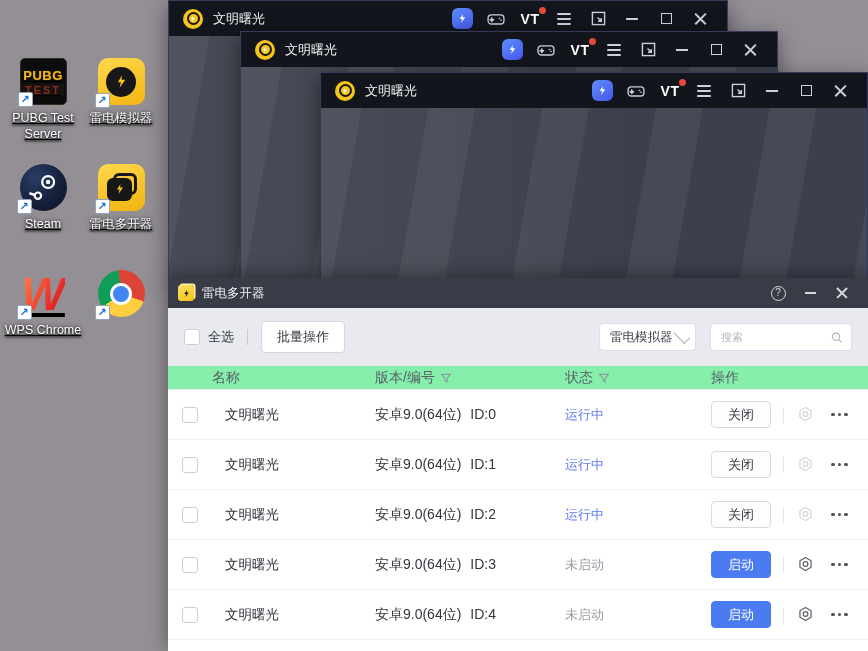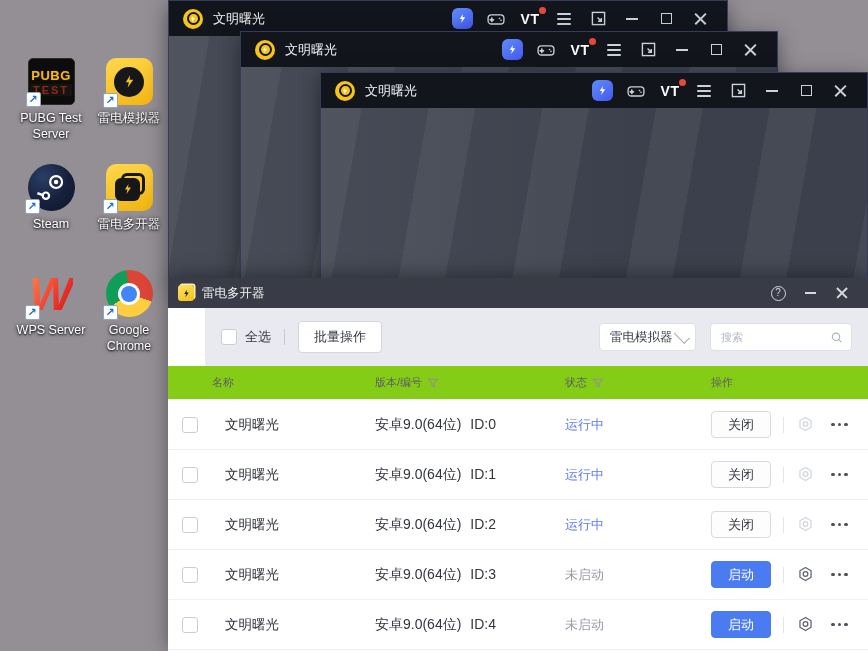--- a/index.html
+++ b/index.html
@@ -12,22 +12,22 @@
       radial-gradient(42% 26% at 6% 2%, #cdb5ab 0%, rgba(205,181,171,0) 72%),
       radial-gradient(24% 16% at 1% 58%, #2f2c31 0% 38%, rgba(47,44,49,0) 72%),
       radial-gradient(22% 14% at 15% 72%, #2b282d 0% 34%, rgba(43,40,45,0) 70%),
       radial-gradient(26% 16% at 3% 88%, #3d3a3f 0% 40%, rgba(61,58,63,0) 74%),
       radial-gradient(20% 12% at 12% 97%, #57504d 0% 40%, rgba(87,80,77,0) 75%),
       linear-gradient(176deg,#b6a7a2 0%,#a59c9d 16%,#918e94 32%,#9a969c 50%,#8b888e 68%,#95919à 84%,#9b979c 100%);
     background-color:#938f95;
   }
 
   
-  .desktop-icons { position:absolute; left:12px; top:58px; width:162px;
-    display:grid; grid-template-columns:78px 78px; grid-auto-rows:106px; z-index:1; }
+  .desktop-icons { position:absolute; left:4px; top:58px; width:162px;
+    display:grid; grid-template-columns:78px 78px; grid-auto-rows:106px; z-index:1;text-decoration:underline; }
   .dicon { display:flex; flex-direction:column; align-items:center; gap:5px; cursor:default; }
   .dart { width:47px; height:47px; position:relative; flex:none; }
   .shortcut-arrow { position:absolute; left:-3px; bottom:-3px; width:15px; height:15px;
     background:#fff; border:1px solid #8fa6c0; border-radius:2px; display:grid; place-items:center;
     font-size:11px; line-height:1; color:#1d6fd1; font-weight:bold; }
   .dlabel { color:#fff; font-size:12.5px; text-align:center; line-height:1.3;
     text-shadow:0 1px 2px rgba(0,0,0,.95), 0 0 4px rgba(0,0,0,.7); }
   
   .art-pubg { background:#0c0c0c; border-radius:5px; display:flex; flex-direction:column;
     align-items:center; justify-content:center; gap:1px; border:1px solid #2b2b20; }
@@ -106,43 +106,43 @@
   .mctl { width:32px; height:30px; display:grid; place-items:center; cursor:pointer; color:#d6d8de; }
   .help-circle { width:15px; height:15px; border:1.4px solid #d6d8de; border-radius:50%;
     display:grid; place-items:center; font-size:10px; line-height:1; color:#d6d8de; }
   .mgr-min { width:11px; height:1.8px; background:#d6d8de; }
   .mgr-x { position:relative; width:12px; height:12px; }
   .mgr-x::before,.mgr-x::after { content:""; position:absolute; left:-1px; top:5px;
     width:14px; height:1.7px; background:#d6d8de; }
   .mgr-x::before { transform:rotate(45deg); } .mgr-x::after { transform:rotate(-45deg); }
 
   .toolbar { height:58px; background:#e9eaef; display:flex; align-items:center;
-    padding:3px 16px; flex:none;margin-left:37px; }
+    padding:3px 16px; flex:none; }
   .cb { width:16px; height:16px; background:#fff; border:1px solid #c9cdd8; border-radius:3px;
     flex:none; cursor:pointer; }
   .select-all-label { font-size:13px; color:#323640; margin-left:8px; }
   .tb-divider { width:1px; height:16px; background:#c5c9d4; margin:0 13px; }
   .batch-btn { background:#fff; border:1px solid #d4d7e0; border-radius:4px; color:#323640;
     font-size:13px; padding:6px 15px; cursor:pointer; font-family:inherit; }
   .tb-spacer { flex:1; }
   .sort-dd { width:97px; height:28px; background:#fff; border:1px solid #dcdfe8; border-radius:4px;
     display:flex; align-items:center; padding:0 8px 0 10px; cursor:pointer; }
   .sort-dd span { font-size:12.5px; color:#3a3e48; flex:1; white-space:nowrap; }
   .chev { width:8px; height:8px; border-right:1.6px solid #a8adbb; border-bottom:1.6px solid #a8adbb;
     transform:rotate(45deg) translateY(-2px); flex:none; }
   .search-box { width:142px; height:28px; background:#fff; border:1px solid #dcdfe8; border-radius:4px;
     display:flex; align-items:center; padding:0 8px 0 10px; margin-left:14px; }
   .search-box input { border:0; outline:0; width:100%; font-size:11px; color:#3a3e48;
     font-family:inherit; background:transparent; }
   .search-box input::placeholder { color:#b3b7c2; }
 
   .thead, .trow { display:grid; grid-template-columns:30px 163px 190px 146px 1fr;
     align-items:center; padding-left:14px; }
-  .thead { height:34px; background:#84cc16; border-bottom:1px solid #eceef3; flex:none;
-    color:#5a5e68; font-size:11px; }
+  .thead { height:24px; background:#86efac; border-bottom:1px solid #eceef3; flex:none;
+    color:#5a5e68; font-size:14px; }
   .thead .hcell { display:flex; align-items:center; gap:5px; }
   .thead .hcell:first-of-type { grid-column:2; }
   .rows { flex:1; overflow:hidden; background:#fff; }
   .trow { height:50px; border-bottom:1px solid #eef0f4; background:#fff; }
   .cell-name { font-size:13.5px; color:#2f323a; padding-left:13px; }
   .cell-ver { font-size:14px; color:#33363e; }
   .cell-ver .idtag { margin-left:9px; }
   .cell-status { font-size:13px; }
   .cell-status.running { color:#5e79f3; }
   .cell-status.stopped { color:#9a9da6; }
@@ -206,30 +206,29 @@
         </span>
         <span class="shortcut-arrow">↗</span>
       </span>
       <span class="dlabel">雷电多开器</span>
     </div>
     <div class="dicon">
       <span class="dart art-wps">
         <span class="w">W</span>
         <span class="shortcut-arrow">↗</span>
       </span>
-      <span class="dlabel">WPS Server</span>
+      <span class="dlabel">WPS Chrome</span>
     </div>
     <div class="dicon">
       <span class="dart art-chrome">
         <span class="cwhite">
             <span class="cblue"></span>
           </span>
         <span class="shortcut-arrow">↗</span>
       </span>
-      <span class="dlabel">Google Chrome</span>
     </div>
   </div>
 
   <div class="emu-window win1">
     <div class="emu-titlebar">
       <span class="emu-logo">
           <span class="dring">
             <svg width="8" height="8" viewBox="0 0 24 24">
               <path d="M13 2 6 13h5l-2 9 9-13h-6z" fill="#fff"></path>
             </svg>

